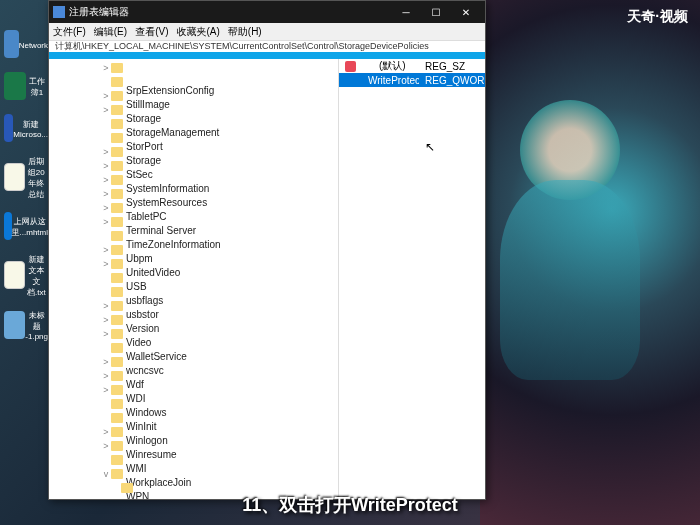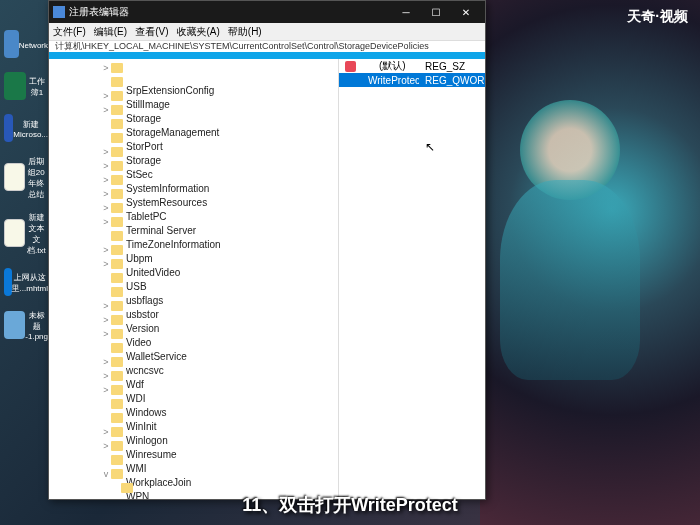--- a/index.html
+++ b/index.html
@@ -69,26 +69,26 @@
     </div>
     <div class="dicon">
       <div class="ibox i-doc"></div>
       <div>新建<br>Microso...</div>
     </div>
     <div class="dicon">
       <div class="ibox i-file"></div>
       <div>后期组20<br>年终总结</div>
     </div>
     <div class="dicon">
+      <div class="ibox i-edge"></div>
+      <div>上网从这<br>里...mhtml</div>
+    </div>
+    <div class="dicon">
       <div class="ibox i-file"></div>
       <div>新建文本<br>文档.txt</div>
-    </div>
-    <div class="dicon">
-      <div class="ibox i-edge"></div>
-      <div>上网从这<br>里...mhtml</div>
     </div>
     <div class="dicon">
       <div class="ibox i-img"></div>
       <div>未标题<br>-1.png</div>
     </div>
   </div>
 
 <div class="watermark">天奇·视频</div>
 <div class="subtitle">11、双击打开WriteProtect</div>
 

